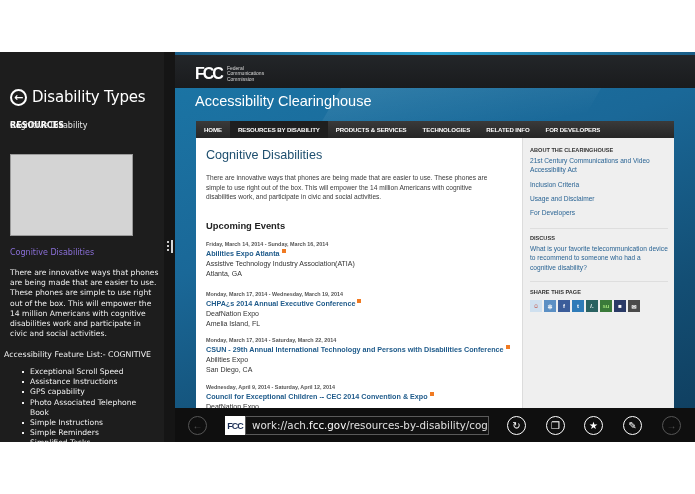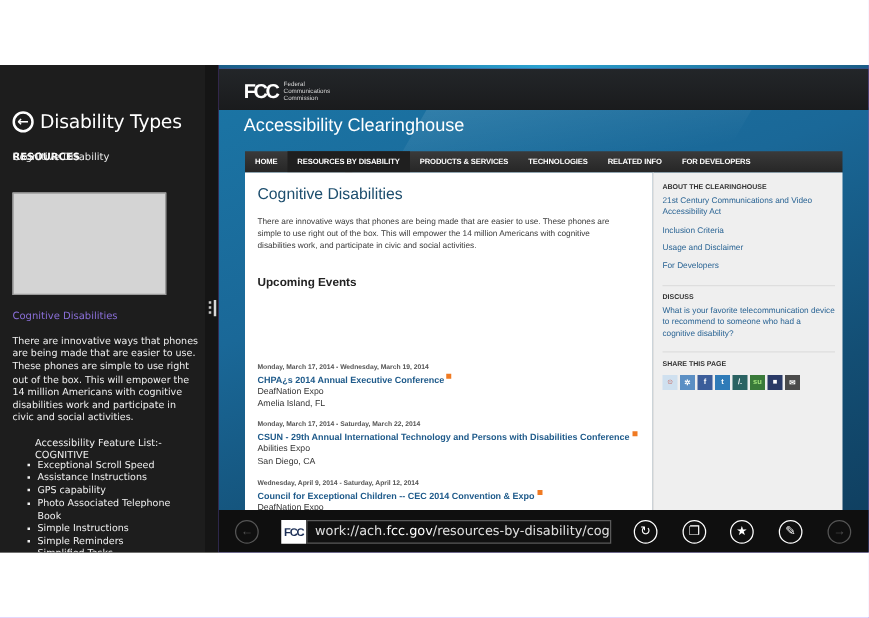--- a/index.html
+++ b/index.html
@@ -9,33 +9,33 @@
   
   .app-pane { position: absolute; left: 0; top: 0; width: 164px; height: 390px; background: #1d1d1d; color: #fff; overflow: hidden; font-family: "DejaVu Sans", sans-serif; }
   .app-header { position: absolute; left: 10px; top: 36px; display: flex; align-items: center; }
   .back-btn { width: 17px; height: 17px; border: 2px solid #fff; border-radius: 50%; display: flex; align-items: center; justify-content: center; font-size: 11px; line-height: 1; font-weight: bold; }
   .app-title { margin-left: 5px; font-size: 15px; font-weight: normal; color: #fff; letter-spacing: -0.2px; }
   .category { position: absolute; left: 10px; top: 69px; font-size: 8px; font-weight: bold; color: #fff; }
   .subcategory { position: absolute; left: 10px; top: 69px; font-size: 8px; color: #e8e8e8; }
   .thumb { position: absolute; left: 10px; top: 102px; width: 123px; height: 82px; background: #d4d4d4; border: 1px solid #9a9a9a; }
   .item-link { position: absolute; left: 10px; top: 196px; font-size: 8px; color: #8a6fd8; }
   .desc { position: absolute; left: 10px; top: 216px; width: 150px; font-size: 7.6px; line-height: 10.2px; color: #f0f0f0; }
-  .feature-title { position: absolute; left: 28px; top: 298px; font-size: 7.8px; color: #f0f0f0; }
+  .feature-title { position: absolute; left: 4px; top: 298px; font-size: 7.8px; color: #f0f0f0; }
   .feature-list { position: absolute; left: 30px; top: 315px; width: 125px; font-size: 7.6px; line-height: 10.2px; color: #f0f0f0; list-style: none; }
   .feature-list li { position: relative; }
   .feature-list li::before { content: ""; position: absolute; left: -8px; top: 4px; width: 2px; height: 2px; background: #f0f0f0; }
 
   
   .splitter { position: absolute; left: 164px; top: 0; width: 11px; height: 390px; background: #151515; }
   .grip-dots { position: absolute; left: 3px; top: 189px; width: 3px; }
   .grip-dots span { display: block; width: 2px; height: 2px; background: #c8c8c8; margin-bottom: 2px; }
   .grip-bar { position: absolute; left: 7px; top: 188px; width: 2px; height: 13px; background: #d8d8d8; }
 
   
-  .browser { position: absolute; left: 175px; top: 0; width: 520px; height: 390px; background: #8b5cf6; overflow: hidden; }
+  .browser { position: absolute; left: 175px; top: 0; width: 520px; height: 390px; background: #c2410c; overflow: hidden; }
   .browser-bg { position: absolute; left: 0; top: 34px; width: 520px; height: 356px; background: linear-gradient(160deg, #1b74a4 0%, #1a6898 35%, #134e74 70%, #0f3c5c 100%); }
   .browser-bg::after { content: ""; position: absolute; left: 150px; top: 0; width: 260px; height: 60px; background: linear-gradient(170deg, rgba(255,255,255,0.10), rgba(255,255,255,0) 70%); transform: skewX(-30deg); }
   .top-strip { position: absolute; left: 0; top: 0; width: 520px; height: 3px; background: linear-gradient(90deg, #1a5d87, #2aa3d1, #1a5d87); }
   .fcc-bar { position: absolute; left: 0; top: 3px; width: 520px; height: 33px; background: linear-gradient(#232629, #1a1b1d); }
   .fcc-logo { position: absolute; left: 20px; top: 10px; display: flex; align-items: center; }
   .fcc-mark { font-family: "Liberation Sans", sans-serif; font-weight: bold; font-size: 16px; color: #fff; letter-spacing: -2px; }
   .fcc-words { margin-left: 5px; font-size: 5px; line-height: 5.4px; color: #d8d8d8; }
   .site-title { position: absolute; left: 20px; top: 41px; font-size: 14.5px; color: #ffffff; font-family: "Liberation Sans", sans-serif; }
 
   .nav { position: absolute; left: 21px; top: 69px; width: 478px; height: 17px; background: linear-gradient(#3a3a3a, #262626); display: flex; }
@@ -129,20 +129,26 @@
       <div class="nav-item">TECHNOLOGIES</div>
       <div class="nav-item">RELATED INFO</div>
       <div class="nav-item">FOR DEVELOPERS</div>
     </div>
 
     <div class="content">
       <div class="page-heading">Cognitive Disabilities</div>
       <div class="page-intro">There are innovative ways that phones are being made that are easier to use. These phones are simple to use right out of the box.  This will empower the 14 million Americans with cognitive disabilities work, and participate in civic and social activities.</div>
       <div class="events-heading">Upcoming Events</div>
 
+      <div class="event" style="top:102px">
+        <div class="ev-date">Friday, March 14, 2014 - Sunday, March 16, 2014</div>
+        <div class="ev-title"><span>Abilities Expo Atlanta</span><span class="ev-ext"></span></div>
+        <div class="ev-line">Assistive Technology Industry Association(ATIA)</div>
+        <div class="ev-line">Atlanta, GA</div>
+      </div>
 
       <div class="event" style="top:152px">
         <div class="ev-date">Monday, March 17, 2014 - Wednesday, March 19, 2014</div>
         <div class="ev-title"><span>CHPA¿s 2014 Annual Executive Conference</span><span class="ev-ext"></span></div>
         <div class="ev-line">DeafNation Expo</div>
         <div class="ev-line">Amelia Island, FL</div>
       </div>
 
       <div class="event" style="top:198px">
         <div class="ev-date">Monday, March 17, 2014 - Saturday, March 22, 2014</div>

